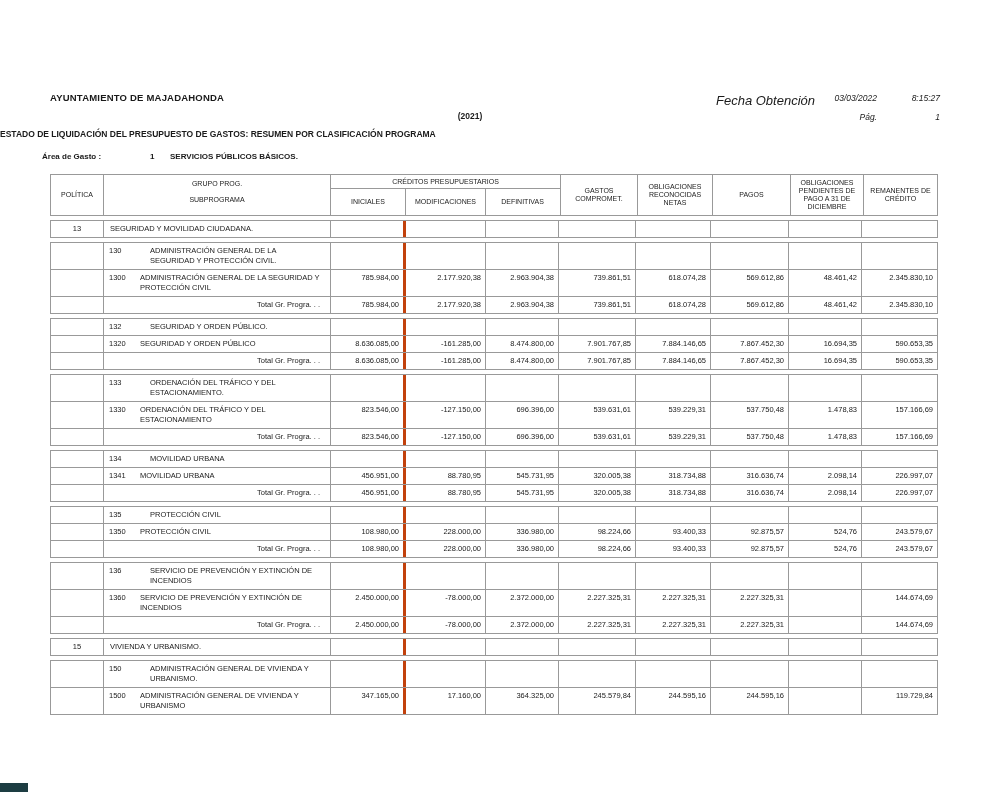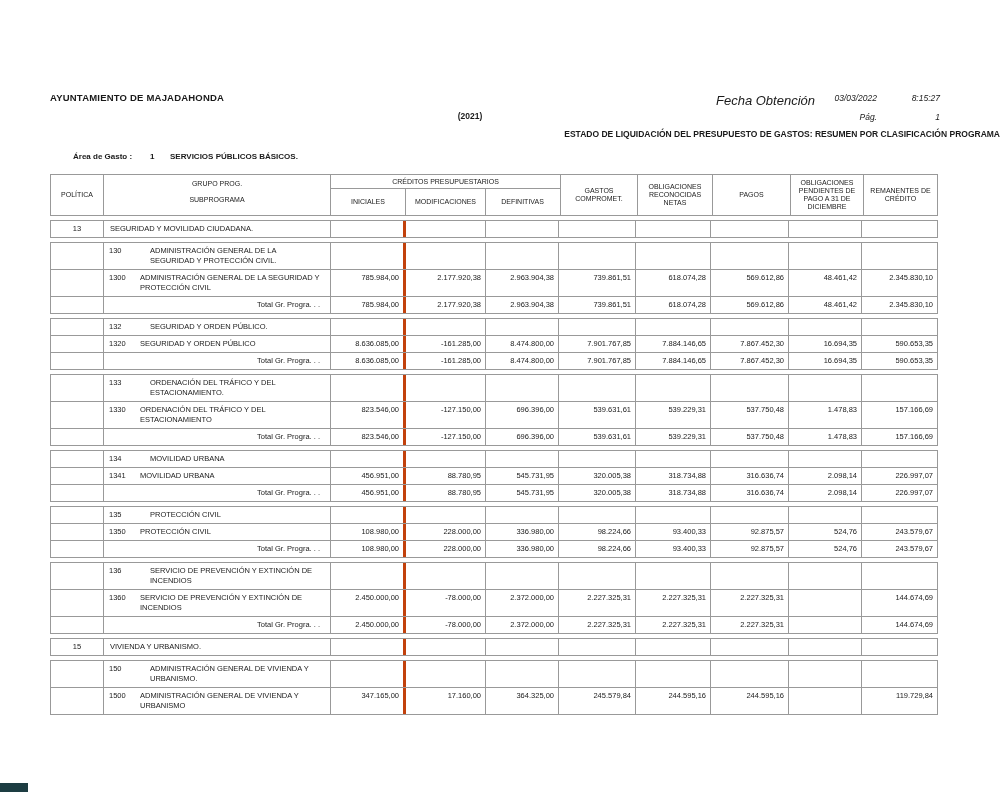--- a/index.html
+++ b/index.html
@@ -9,22 +9,22 @@
     -webkit-font-smoothing:antialiased;overflow:hidden;
   }
   .abs{position:absolute;}
   .org{left:50px;top:92px;font-weight:bold;font-size:9.5px;letter-spacing:.2px;}
   .fecha-label{left:716px;top:93px;font-style:italic;font-size:13px;}
   .fecha-date{left:815px;top:93px;width:62px;text-align:right;font-style:italic;font-size:8.5px;}
   .fecha-time{left:890px;top:93px;width:50px;text-align:right;font-style:italic;font-size:8.5px;}
   .pag-label{left:815px;top:112px;width:62px;text-align:right;font-style:italic;font-size:8.5px;}
   .pag-value{left:890px;top:112px;width:50px;text-align:right;font-style:italic;font-size:8.5px;}
   .year{left:0;top:111px;width:940px;text-align:center;font-weight:bold;font-size:8.5px;}
-  .title{left:0;top:129px;width:1000px;text-align:right;font-weight:bold;font-size:8.5px;}
-  .area-label{left:73px;top:152px;font-weight:bold;font-size:8px;}
+  .title{left:0;top:129px;width:1000px;text-align:left;font-weight:bold;font-size:8.5px;}
+  .area-label{left:42px;top:152px;font-weight:bold;font-size:8px;}
   .area-code{left:150px;top:152px;font-weight:bold;font-size:8px;}
   .area-name{left:170px;top:152px;font-weight:bold;font-size:8px;}
 
   .tablewrap{position:absolute;left:50px;top:174px;width:888px;border-radius:20px;}
 
   
   .thead{display:flex;width:888px;height:42px;border:1px solid #999;box-sizing:border-box;}
   .th{display:flex;align-items:center;justify-content:center;text-align:center;
       font-size:7px;line-height:8px;box-sizing:border-box;}
   .hc-pol{width:53px;border-right:1px solid #999;}

